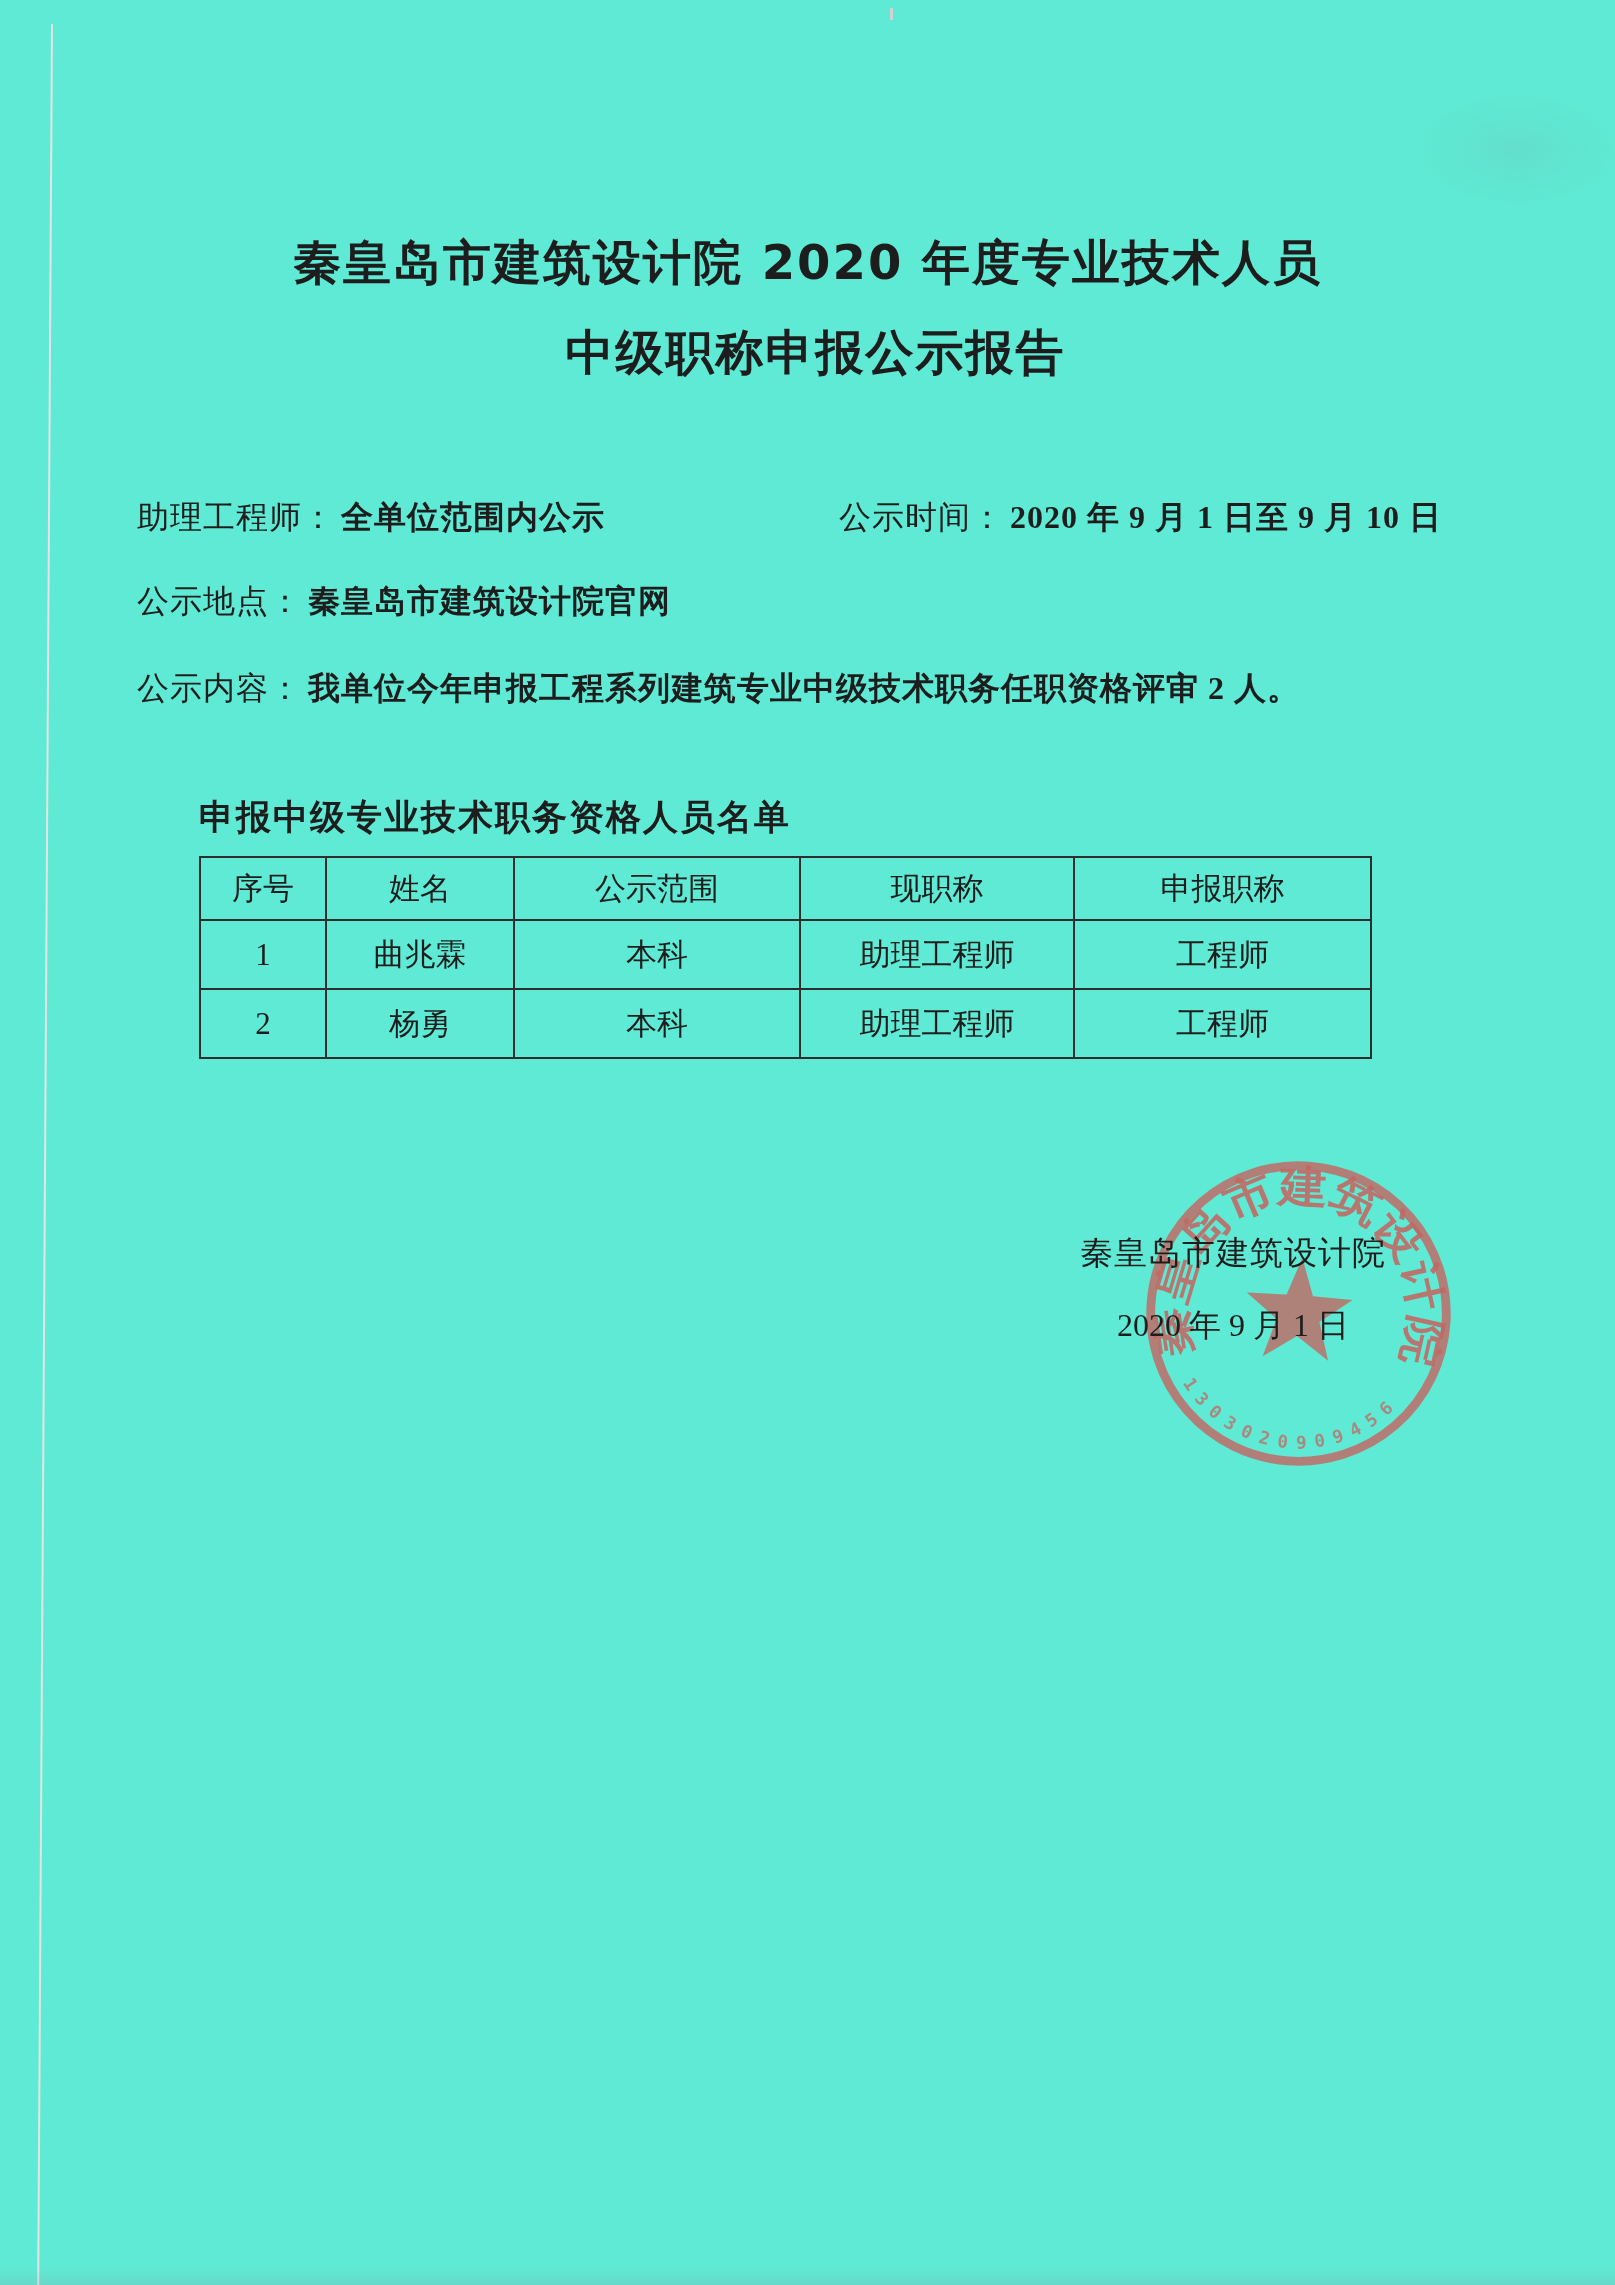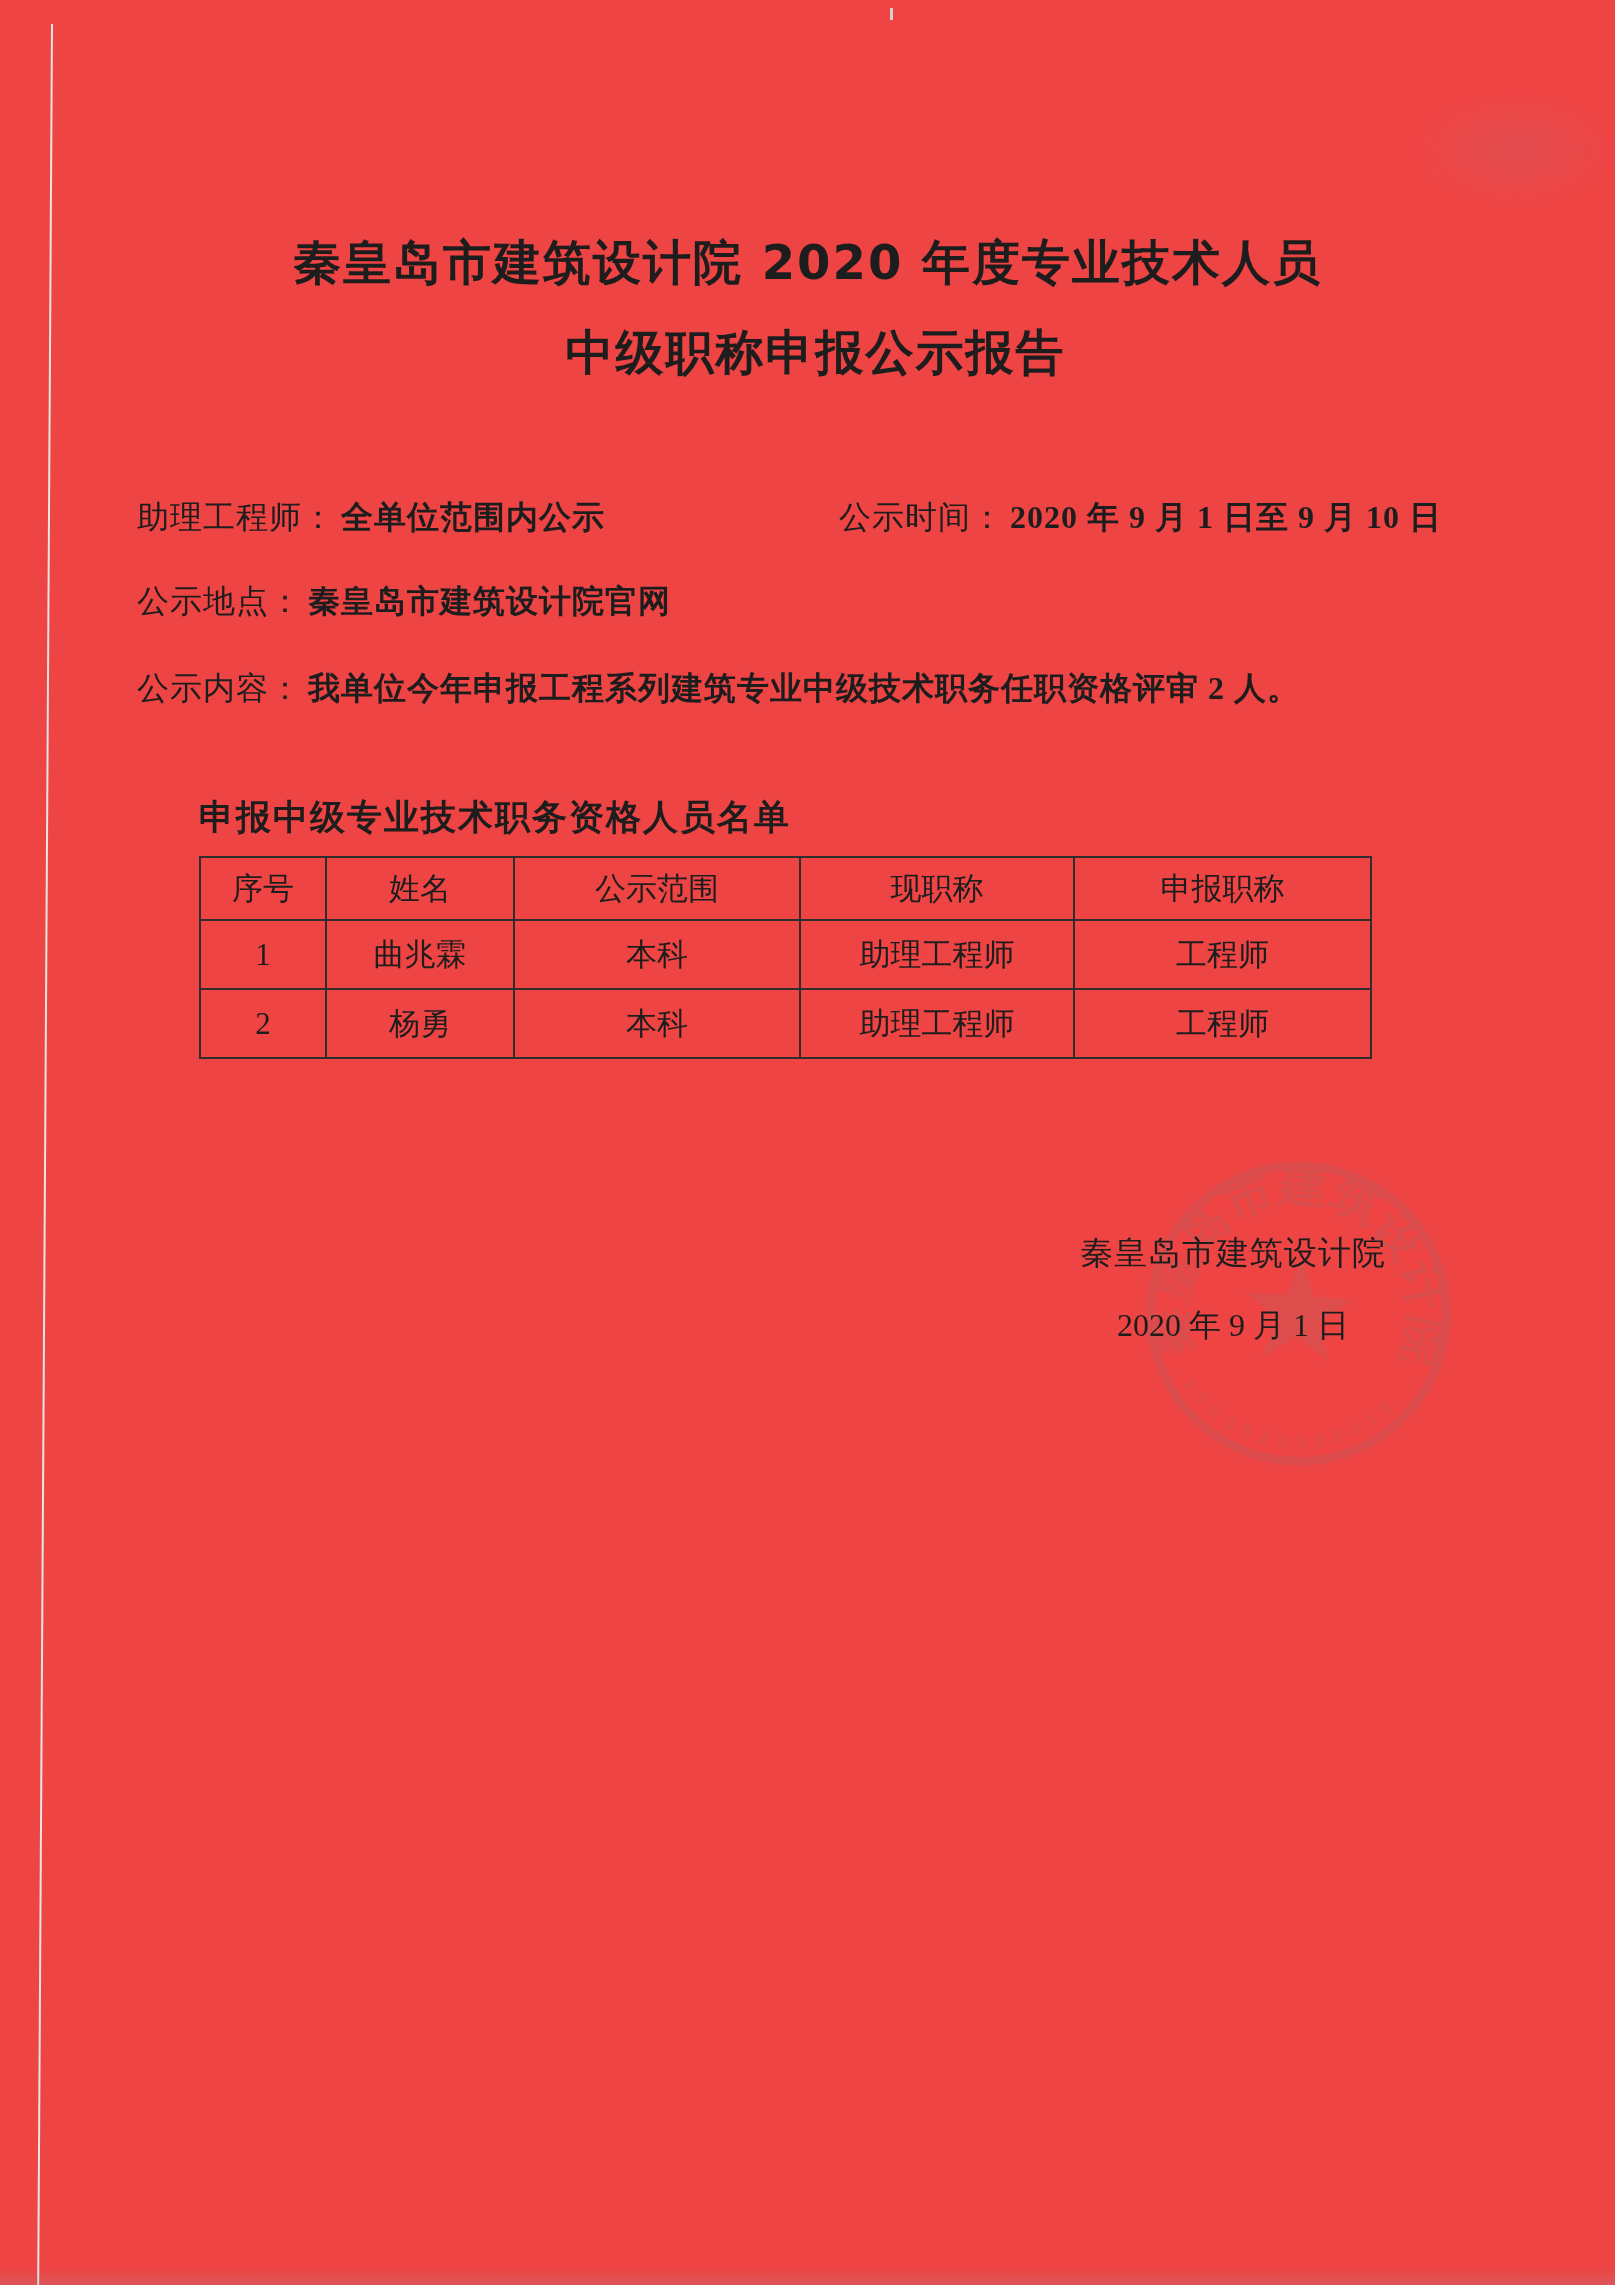--- a/index.html
+++ b/index.html
@@ -1,18 +1,18 @@
 <!DOCTYPE html>
 <html style="--stamp-color: #d5514f;"><head>
 <meta charset="utf-8">
 <style>
   html,body { margin:0; padding:0; background:#ffffff; }
   .page {
     position:relative; width:1615px; height:2286px;
-    background:#ef4444; overflow:hidden;
+    background:#5eead4; overflow:hidden;
     font-family:"Liberation Serif", serif; color:#1d1d1d;
   }
   
   .edge-line { position:absolute; left:51px; top:23.5px; width:2px; height:2262px;
     background:#e4e4e4; transform:rotate(0.35deg); transform-origin:top center; }
   .top-tick { position:absolute; left:890px; top:7.8px; width:2.9px; height:11.8px; background:#d2d2d2; }
   .right-smudge { position:absolute; left:1416px; top:93px; width:201px; height:113px;
     background:radial-gradient(ellipse at center, rgba(130,140,160,0.12), rgba(130,140,160,0) 70%); }
   .bottom-shadow { position:absolute; left:0; bottom:0; width:100%; height:17.6px;
     background:linear-gradient(180deg, rgba(140,150,165,0) 0%, rgba(140,150,165,0.22) 100%); }

